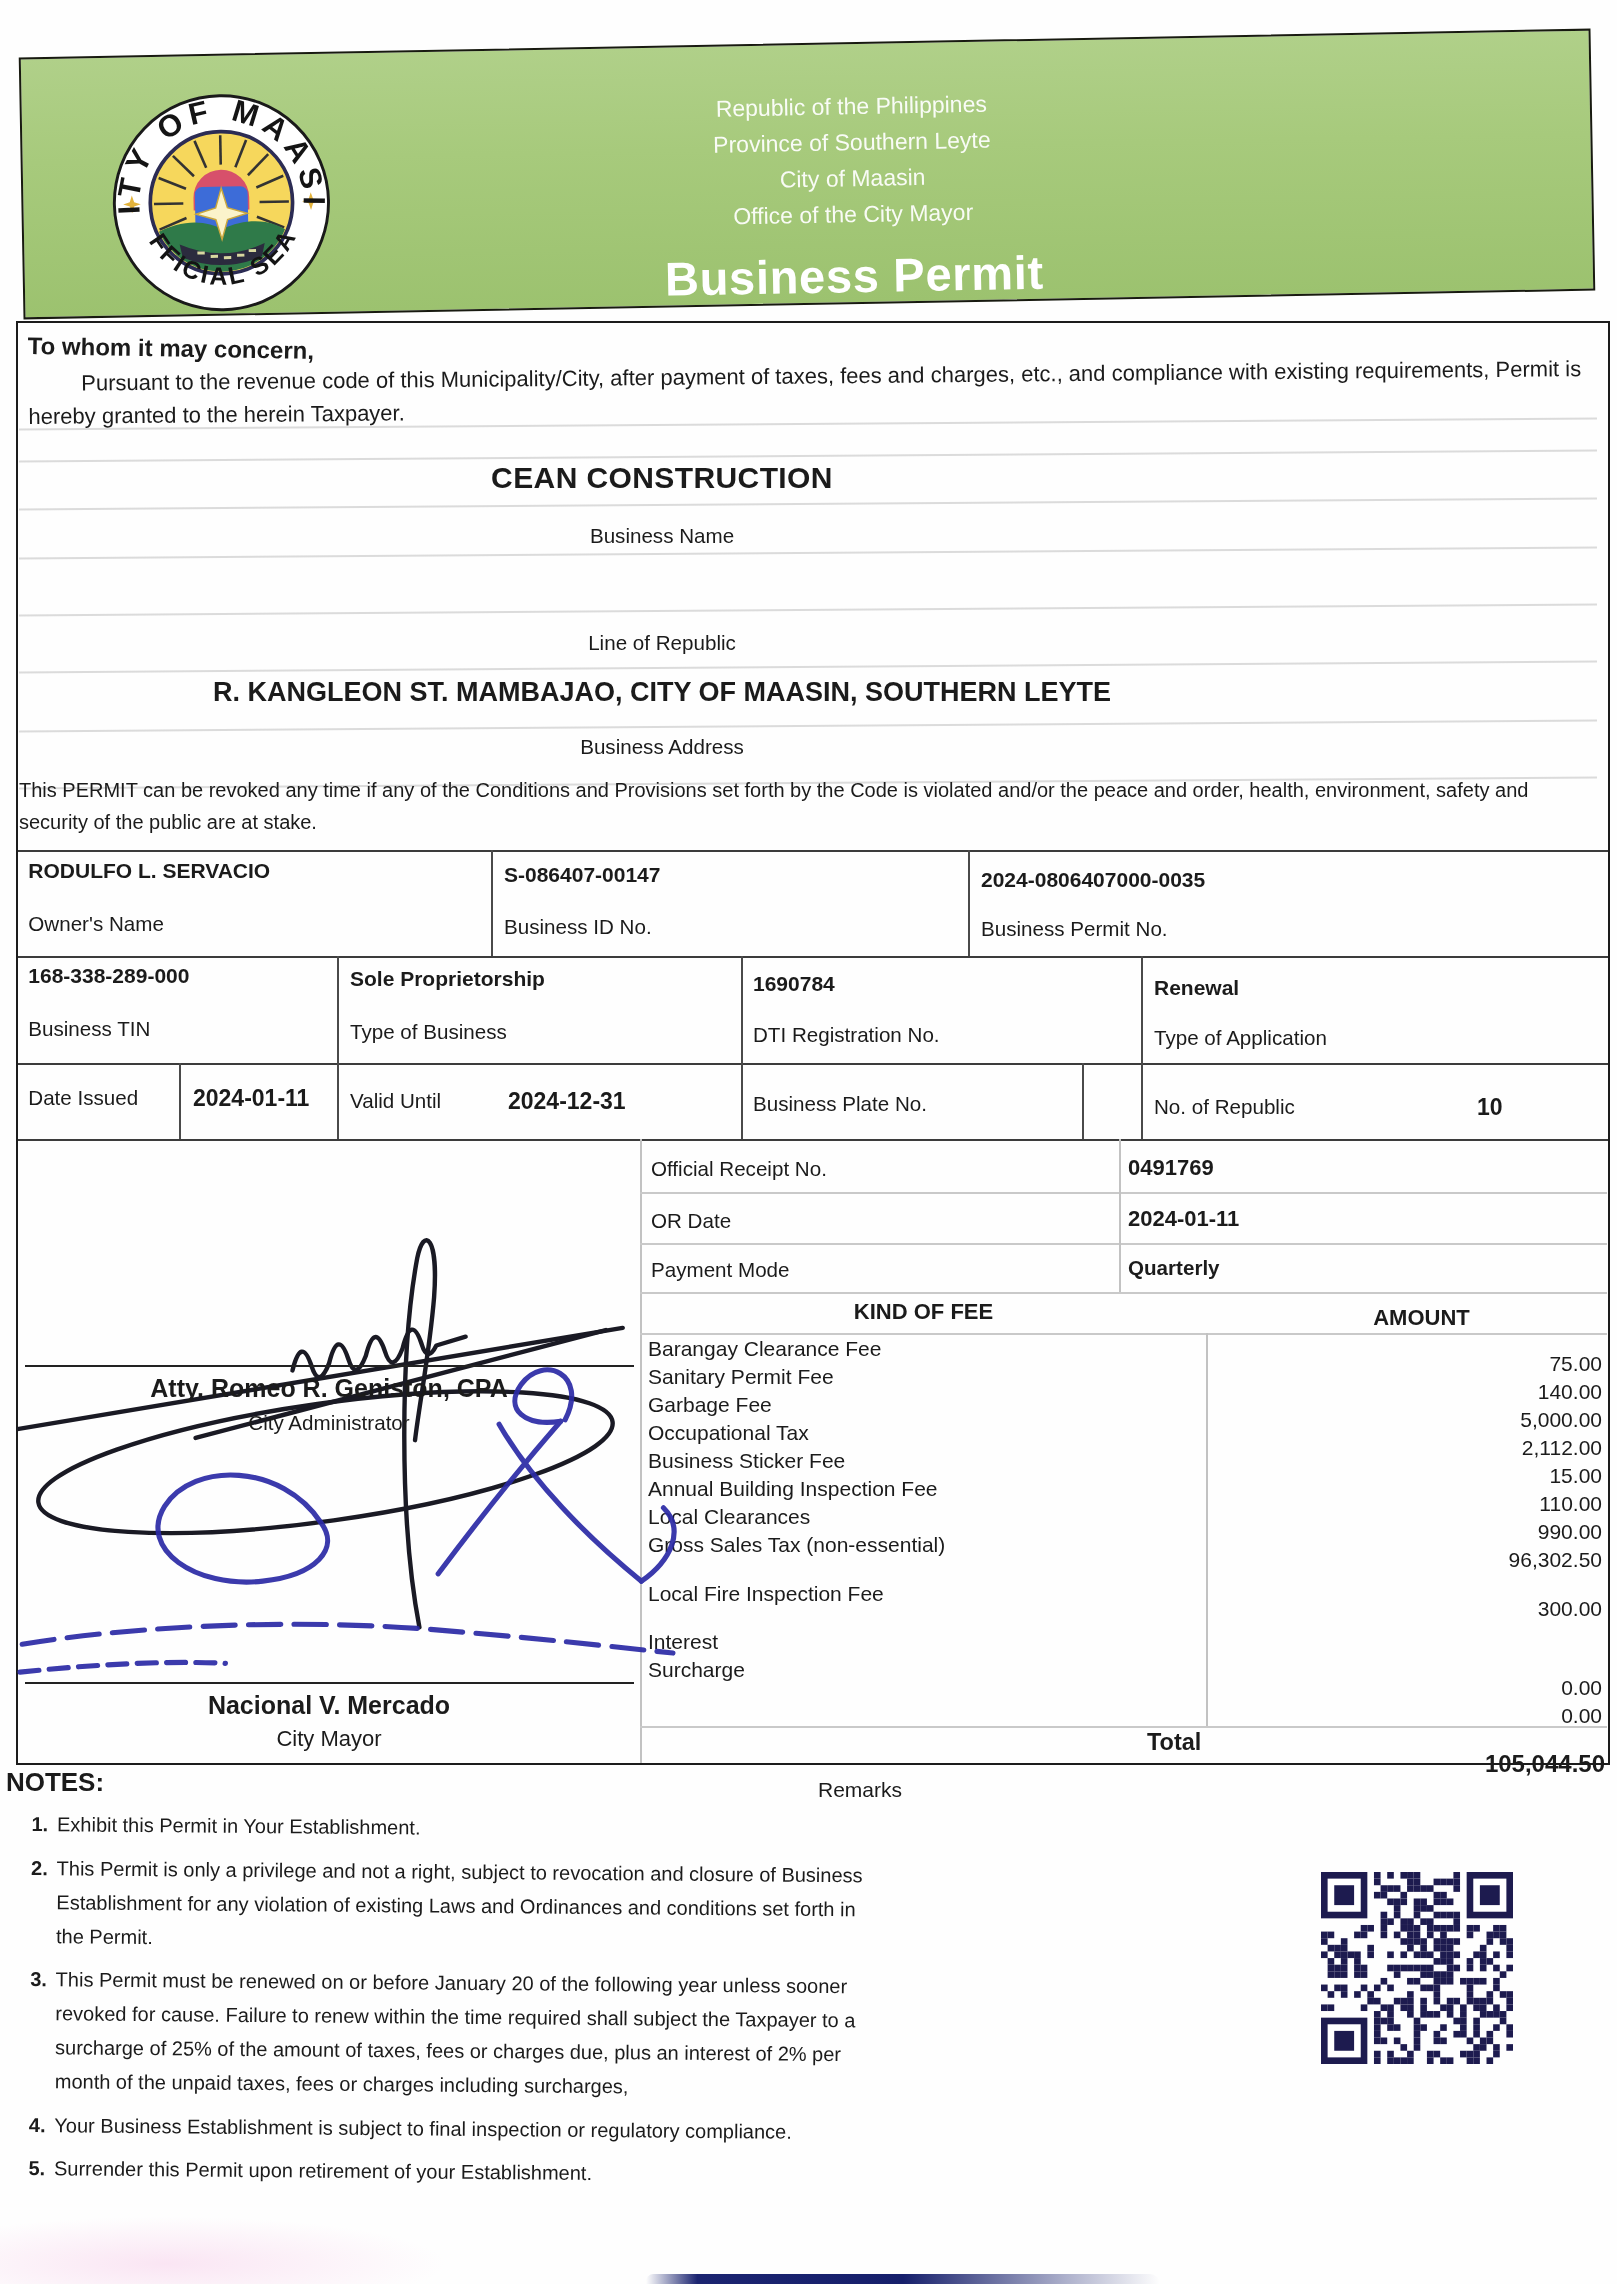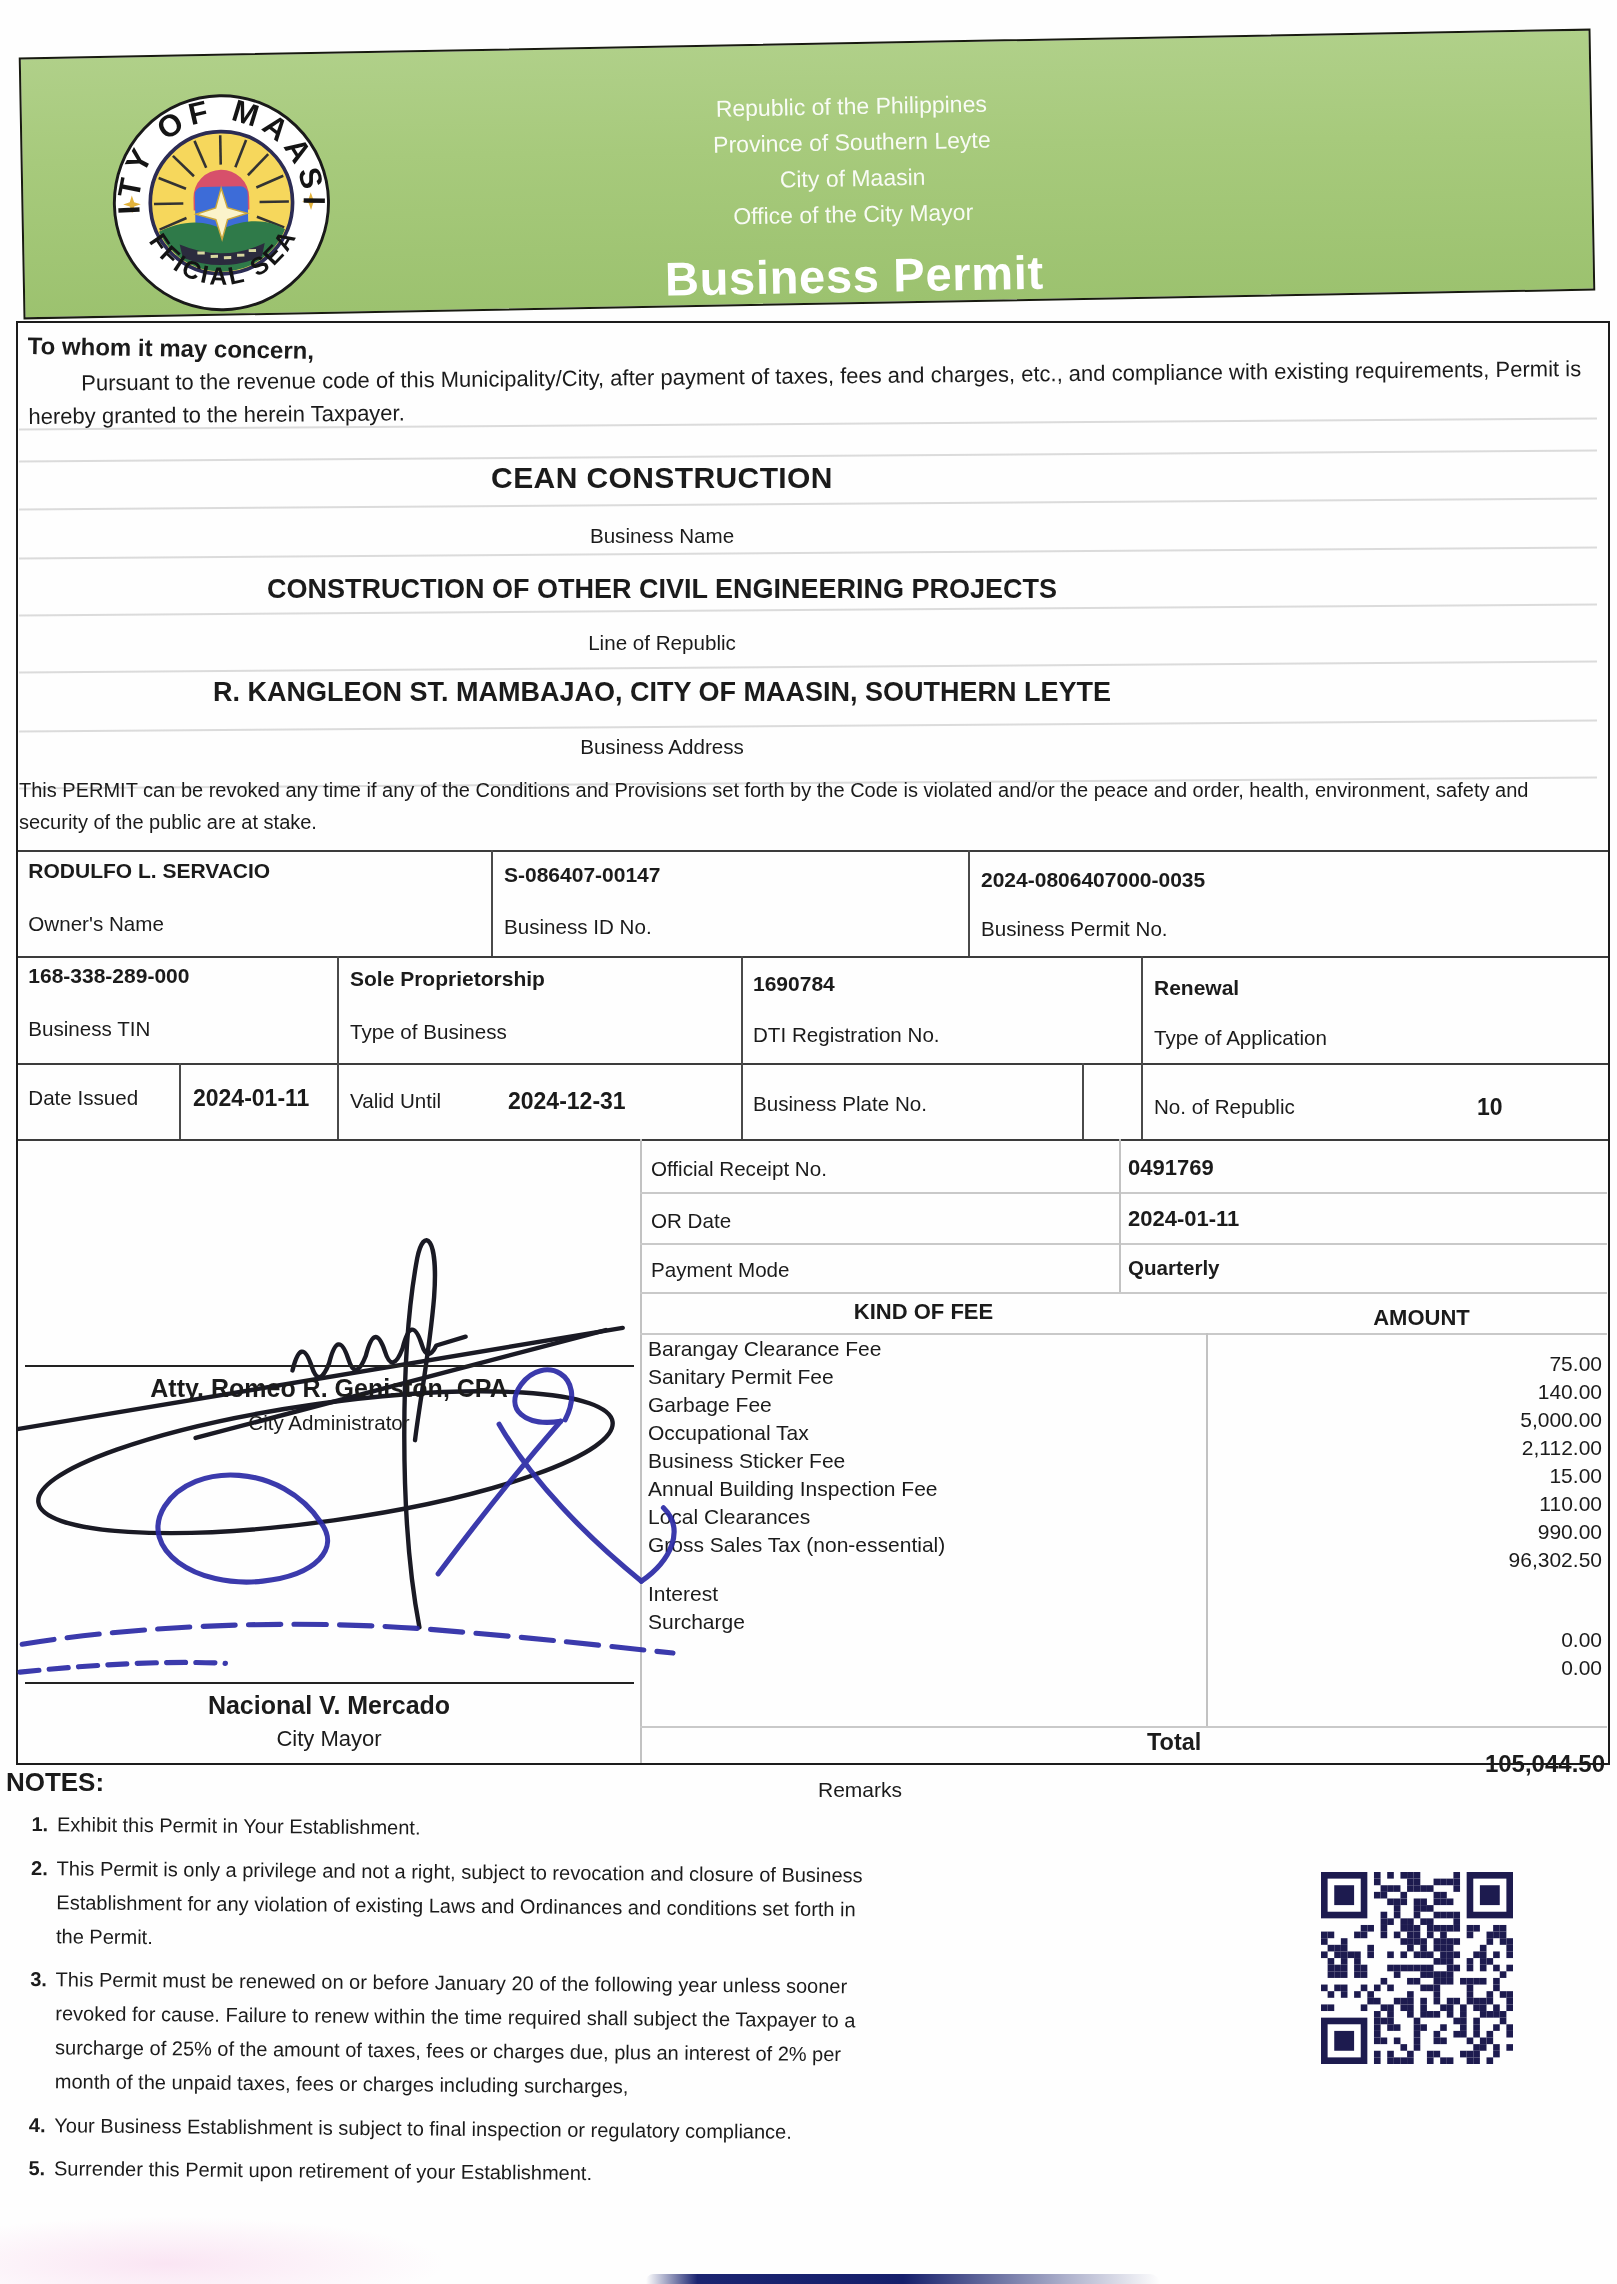--- a/index.html
+++ b/index.html
@@ -138,21 +138,20 @@
     </div>
   </div>
 
   <div class="box">
 
     <div class="salutation">To whom it may concern,</div>
     <div class="intro-par">Pursuant to the revenue code of this Municipality/City, after payment of taxes, fees and charges, etc., and compliance with existing requirements, Permit is hereby granted to the herein Taxpayer.</div>
 
     <div class="ctr big-title" style="top:138px">CEAN CONSTRUCTION</div>
     <div class="ctr caption" style="top:201px">Business Name</div>
-    <div class="ctr mid-title" style="top:251px">CONSTRUCTION OF OTHER CIVIL ENGINEERING PROJECTS</div>
     <div class="ctr caption" style="top:308px">Line of Republic</div>
     <div class="ctr mid-title" style="top:354px">R. KANGLEON ST. MAMBAJAO, CITY OF MAASIN, SOUTHERN LEYTE</div>
     <div class="ctr caption" style="top:412px">Business Address</div>
 
     <div class="revocation">This PERMIT can be revoked any time if any of the Conditions and Provisions set forth by the Code is violated and/or the peace and order, health, environment, safety and security of the public are at stake.</div>
 
     <div class="hline" style="left:0;top:527px;width:1590px"></div>
     <div class="hline" style="left:0;top:633px;width:1590px"></div>
     <div class="hline" style="left:0;top:740px;width:1590px"></div>
     <div class="hline" style="left:0;top:816px;width:1590px"></div>
@@ -234,20 +233,24 @@
           <span>Annual Building Inspection Fee</span>
           <span class="amt">110.00</span>
         </div>
       <div class="fee-row">
           <span>Local Clearances</span>
           <span class="amt">990.00</span>
         </div>
       <div class="fee-row">
           <span>Gross Sales Tax (non-essential)</span>
           <span class="amt">96,302.50</span>
+        </div>
+      <div class="fee-row gap">
+          <span>Local Fire Inspection Fee</span>
+          <span class="amt">300.00</span>
         </div>
       <div class="fee-row gap deep">
           <span>Interest</span>
           <span class="amt">0.00</span>
         </div>
       <div class="fee-row deep">
           <span>Surcharge</span>
           <span class="amt">0.00</span>
         </div>
     </div>

